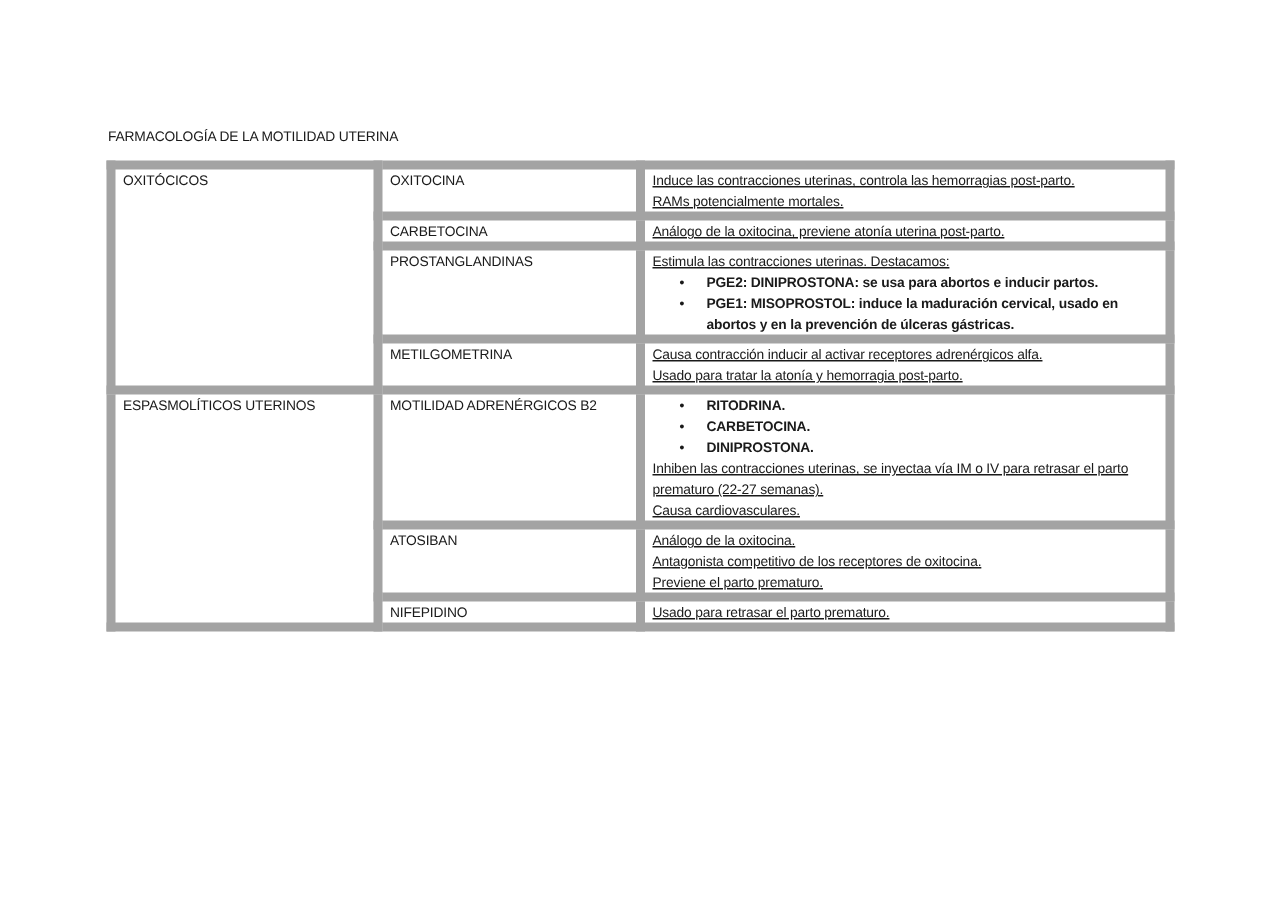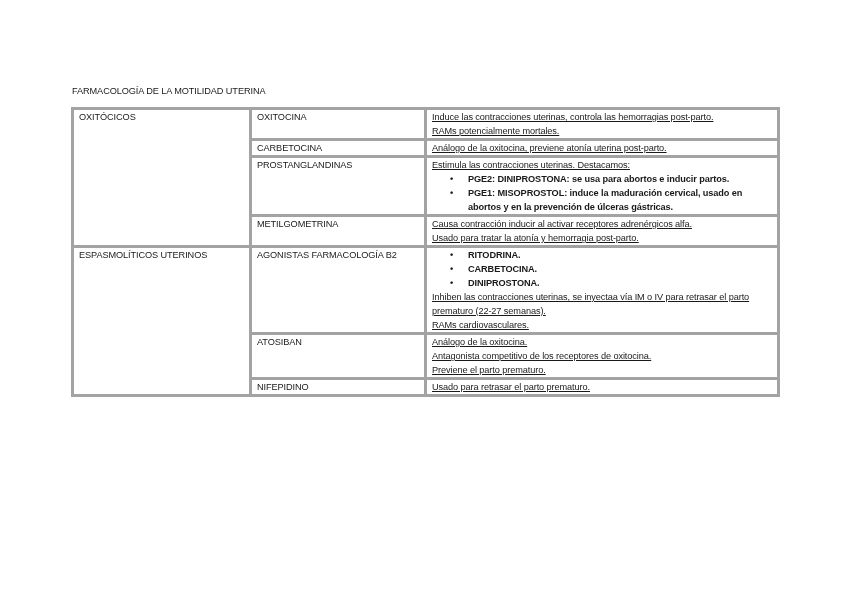--- a/index.html
+++ b/index.html
@@ -8,21 +8,21 @@
     font-family: "Liberation Sans", sans-serif; color: #1a1a1a; overflow: hidden;
   }
   .page-title {
     position: absolute; left: 72px; top: 86px; font-size: 9.2px; letter-spacing: -0.1px; text-align: center;
   }
   table.pharma {
     position: absolute; left: 71px; top: 107px; width: 706px;
     border-collapse: collapse; font-size: 9.2px; line-height: 14px; table-layout: fixed;
   }
   table.pharma td {
-    border: 3px solid #a3a3a3; vertical-align: top; padding: 0 5px; letter-spacing: -0.1px;
+    border: 6px solid #a3a3a3; vertical-align: top; padding: 0 5px; letter-spacing: -0.1px;
   }
   col.c1 { width: 178px; }
   col.c2 { width: 175px; }
   col.c3 { width: 353px; }
   ul.bullets { margin: 0; padding: 0 0 0 36px; list-style: none; font-weight: bold; }
   ul.bullets li { position: relative; }
   ul.bullets li::before {
     content: "•"; position: absolute; left: -18px; top: 0;
   }
   .line { display: block; text-decoration: underline; }
@@ -65,29 +65,29 @@
     </tr>
     <tr style="height:28px">
       <td>METILGOMETRINA</td>
       <td>
         <span class="line">Causa contracción inducir al activar receptores adrenérgicos alfa.</span>
         <span class="line">Usado para tratar la atonía y hemorragia post-parto.</span>
       </td>
     </tr>
     <tr style="height:84px">
       <td rowspan="3">ESPASMOLÍTICOS UTERINOS</td>
-      <td>AGONISTAS FARMACOLOGÍA B2</td>
+      <td>MOTILIDAD ADRENÉRGICOS B2</td>
       <td>
         <ul class="bullets">
           <li>RITODRINA.</li>
           <li>CARBETOCINA.</li>
           <li>DINIPROSTONA.</li>
         </ul>
         <span class="line">Inhiben las contracciones uterinas, se inyectaa vía IM o IV para retrasar el parto prematuro (22-27 semanas).</span>
-        <span class="line">RAMs cardiovasculares.</span>
+        <span class="line">Causa cardiovasculares.</span>
       </td>
     </tr>
     <tr style="height:42px">
       <td>ATOSIBAN</td>
       <td>
         <span class="line">Análogo de la oxitocina.</span>
         <span class="line">Antagonista competitivo de los receptores de oxitocina.</span>
         <span class="line">Previene el parto prematuro.</span>
       </td>
     </tr>

